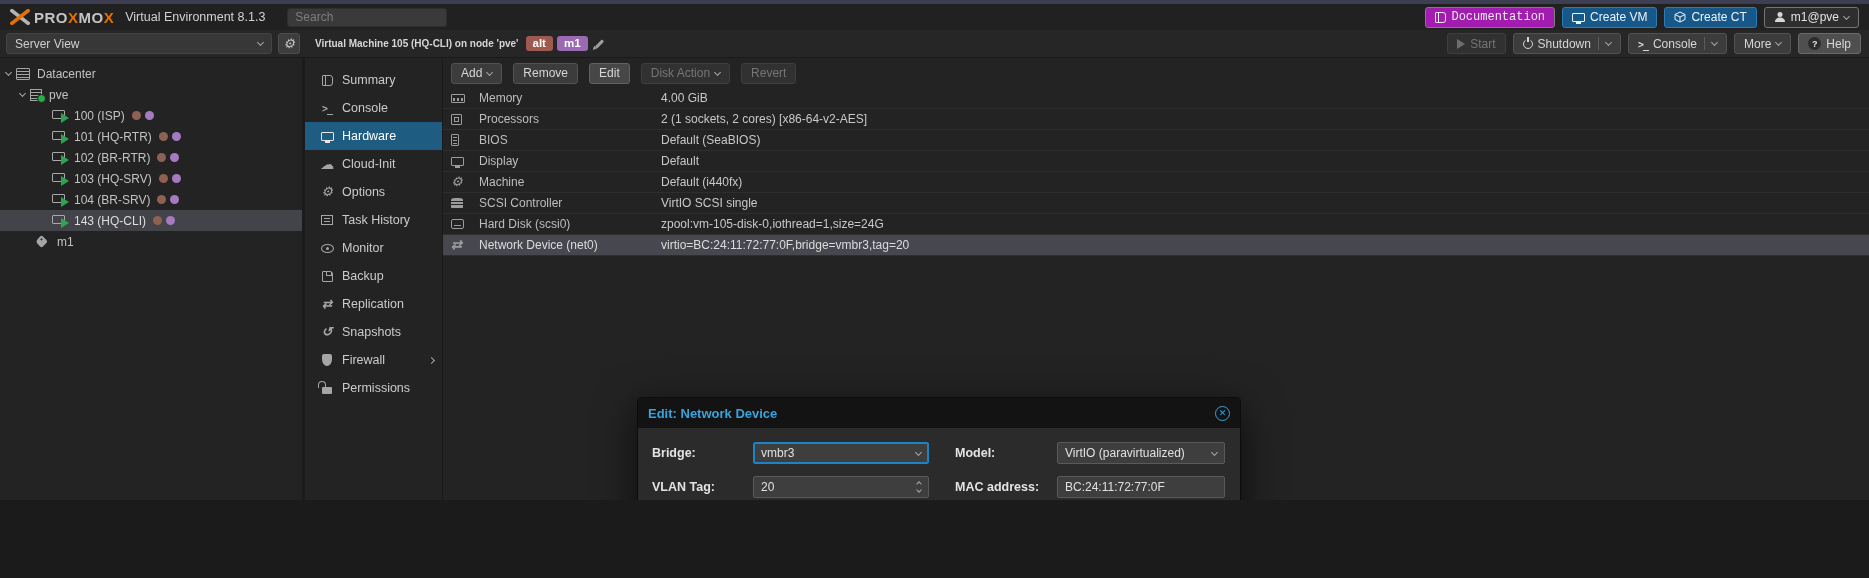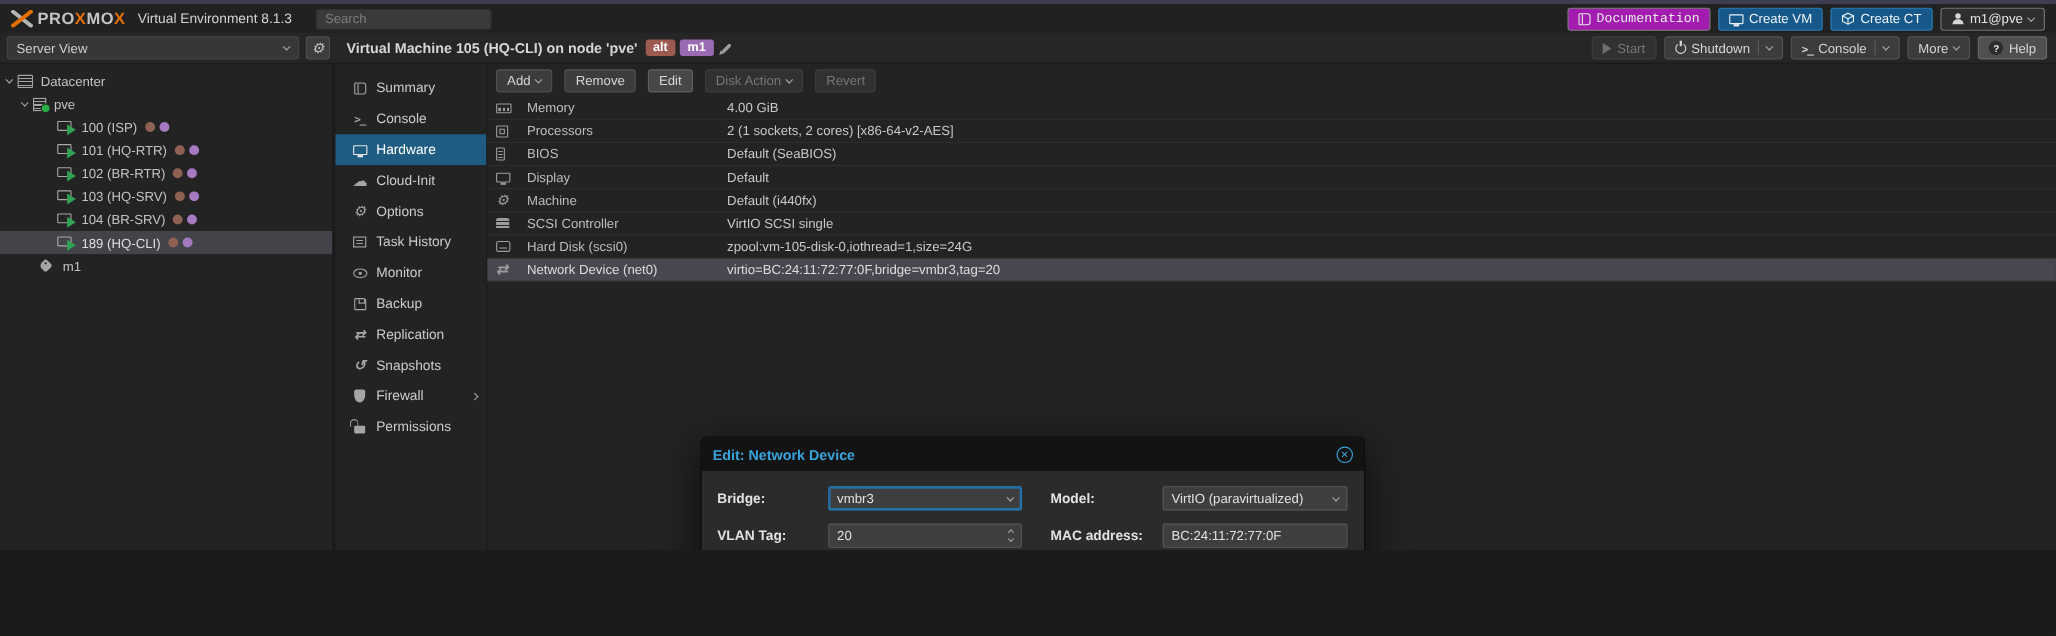--- a/index.html
+++ b/index.html
@@ -43,21 +43,21 @@
   .cv.right { transform:rotate(-45deg); }
   
   .subheader { height:28px; background:#262626; border-bottom:1px solid #1a1a1a; display:flex; align-items:center; }
   .sv-zone { width:305px; flex:0 0 305px; display:flex; align-items:center; padding:0 5px 0 6px; }
   .sv-combo { flex:1; height:21px; background:#373737; border:1px solid #444; border-radius:3px;
               display:flex; align-items:center; padding:0 8px; color:#cfcfcf; }
   .sv-combo .cv { margin-left:auto; }
   .gear-btn { width:22px; height:21px; margin-left:6px; background:#3d3d3d; border:1px solid #4e4e4e;
               border-radius:3px; display:flex; align-items:center; justify-content:center;
               color:#c0c0c0; font-size:13px; }
-  .ctitle { margin-left:10px; font-weight:bold; font-size:13px; color:#d6d6d6; white-space:nowrap; }
+  .ctitle { margin-left:10px; font-weight:bold; font-size:10px; color:#d6d6d6; white-space:nowrap; }
   .tagchip { margin-left:7px; padding:1px 7px 2px; border-radius:3px; font-size:11.5px; font-weight:bold; color:#fff; }
   .tag-alt { background:#9d5a50; }
   .tag-m1  { background:#9a6ab3; margin-left:4px; }
   .ic-pencil { position:relative; width:3px; height:10px; background:#9e9e9e; border-radius:1px;
                transform:rotate(45deg); margin-left:10px; display:inline-block; }
   .ic-pencil::after { content:""; position:absolute; bottom:-4px; left:-1px;
       border-left:2.5px solid transparent; border-right:2.5px solid transparent; border-top:4px solid #9e9e9e; }
   .actions { margin-left:auto; display:flex; align-items:center; padding-right:8px; }
   .actions .btn { margin-left:7px; }
   
@@ -318,21 +318,21 @@
           </i>
         <span class="tlabel">104 (BR-SRV)</span>
         <span class="dot dot-a"></span>
         <span class="dot dot-b"></span>
       </div>
       <div class="trow lvl2 sel">
         <i class="tic ic-vm">
             <span class="scr"></span>
             <span class="ply"></span>
           </i>
-        <span class="tlabel">189 (HQ-CLI)</span>
+        <span class="tlabel">143 (HQ-CLI)</span>
         <span class="dot dot-a"></span>
         <span class="dot dot-b"></span>
       </div>
       <div class="trow lvl1n">
         <i class="tic ic-tag"></i>
         <span class="tlabel" style="margin-left:4px;">m1</span>
       </div>
     </div>
 
     <div class="content">

